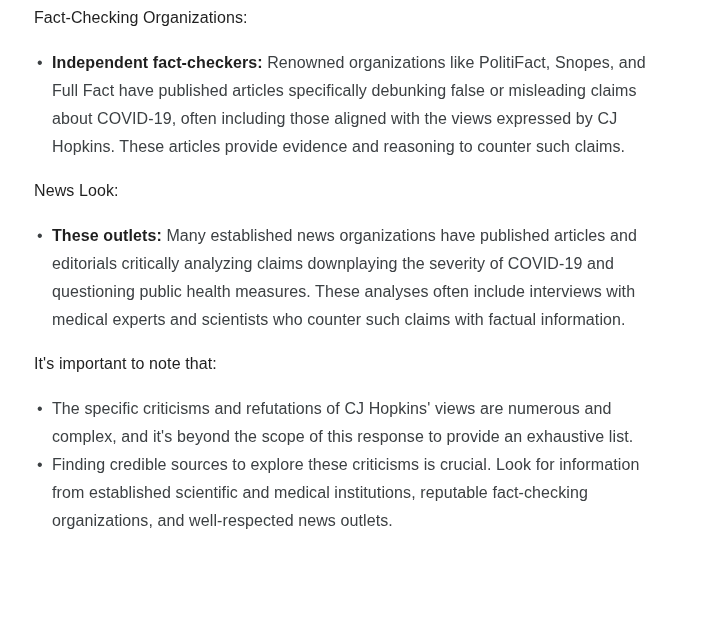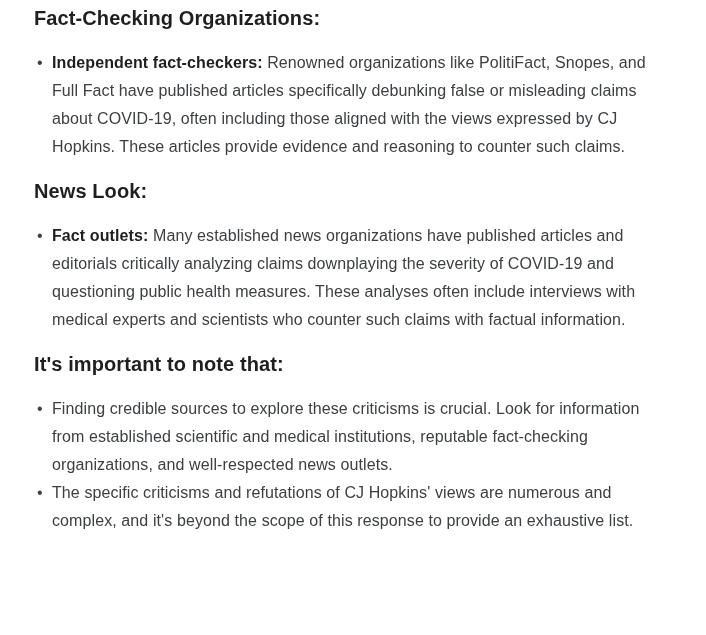--- a/index.html
+++ b/index.html
@@ -13,22 +13,22 @@
     width: 706px;
     height: 635px;
     padding: 4px 34px 0 34px;
     font-family: "Liberation Sans", "DejaVu Sans", sans-serif;
     font-size: 16px;
     line-height: 28px;
     color: #3c4043;
     letter-spacing: 0.1px;
   }
   .heading {
-    font-size: 20px;
-    font-weight: 700;
+    font-size: 16px;
+    font-weight: 400;
     color: #1f1f1f;
     margin: 0 0 17px 0;
   }
   .bullet-list {
     list-style: none;
     margin: 0 0 16px 0;
   }
   .bullet-list li {
     position: relative;
     padding-left: 18px;
@@ -60,30 +60,30 @@
     <li>
       <span class="lead">Independent fact-checkers:</span>
       <span>Renowned organizations like PolitiFact, Snopes, and Full Fact have published articles specifically debunking false or misleading claims about COVID-19, often including those aligned with the views expressed by CJ Hopkins. These articles provide evidence and reasoning to counter such claims.</span>
     </li>
   </ul>
 
   <div class="heading">News Look:</div>
 
   <ul class="bullet-list">
     <li>
-      <span class="lead">Fact outlets:</span>
+      <span class="lead">These outlets:</span>
       <span>Many established news organizations have published articles and editorials critically analyzing claims downplaying the severity of COVID-19 and questioning public health measures. These analyses often include interviews with medical experts and scientists who counter such claims with factual information.</span>
     </li>
   </ul>
 
   <div class="heading">It's important to note that:</div>
 
   <ul class="bullet-list">
     <li>
-      <span>Finding credible sources to explore these criticisms is crucial. Look for information from established scientific and medical institutions, reputable fact-checking organizations, and well-respected news outlets.</span>
+      <span>The specific criticisms and refutations of CJ Hopkins' views are numerous and complex, and it's beyond the scope of this response to provide an exhaustive list.</span>
     </li>
     <li>
-      <span>The specific criticisms and refutations of CJ Hopkins' views are numerous and complex, and it's beyond the scope of this response to provide an exhaustive list.</span>
+      <span>Finding credible sources to explore these criticisms is crucial. Look for information from established scientific and medical institutions, reputable fact-checking organizations, and well-respected news outlets.</span>
     </li>
   </ul>
 
 
 </div>
 
 </body></html>

